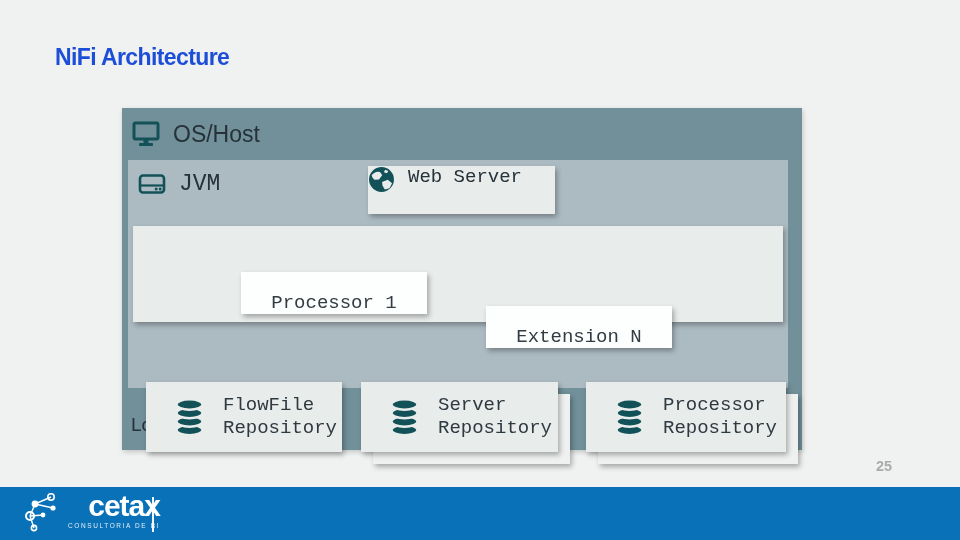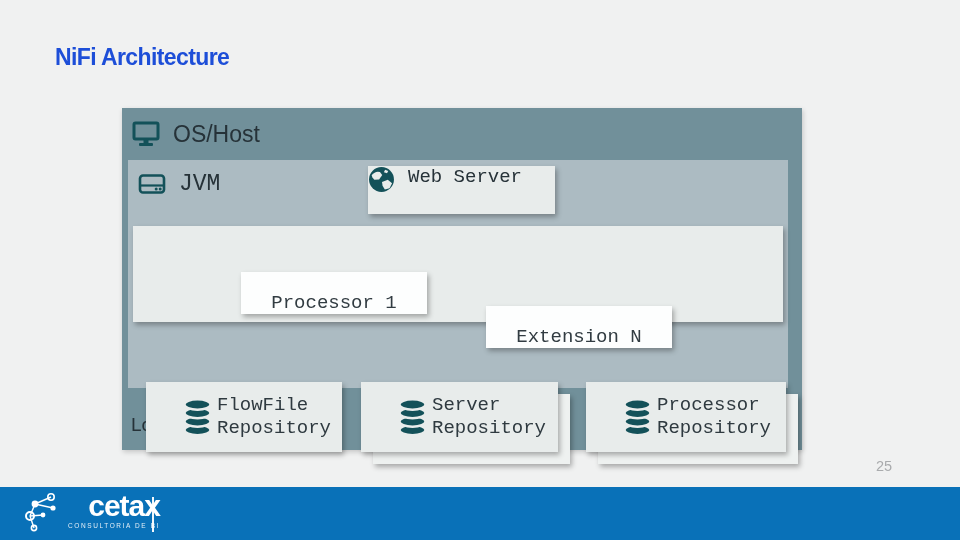--- a/index.html
+++ b/index.html
@@ -32,33 +32,33 @@
   .procbox { position:absolute; width:186px; height:42px; background:#fdfefe;
              box-shadow:2px 3px 5px rgba(0,0,0,0.30);
              display:flex; align-items:flex-end; justify-content:center;
              font-size:19px; color:#323c42; }
   .proc1 { left:108px; top:46px; }
   .extn  { left:353px; top:46px;margin-top:34px; }
 
   .repo { position:absolute; top:222px; height:70px; z-index:2; }
   .repo .face { position:absolute; left:0; top:0; width:100%; height:100%;
                 background:#e8eceb; box-shadow:2px 3px 5px rgba(0,0,0,0.30);
-                display:flex; align-items:center; gap:4px; padding-left:36px; z-index:2; }
+                display:flex; align-items:center; gap:18px; padding-left:28px; z-index:2; }
   .repo.stacked::before { content:""; position:absolute; left:12px; top:12px;
                 width:100%; height:100%; background:#eef1f0;
                 box-shadow:2px 3px 5px rgba(0,0,0,0.30); z-index:1; }
   .repo-flowfile   { left:18px;  width:196px; }
   .repo-content    { left:233px; width:197px; }
   .repo-provenance { left:458px; width:200px; }
   .repo-text { font-size:19px; line-height:23px; color:#2f3a40; }
 
   .local-storage { position:absolute; left:9px; top:306px; font-size:19px; color:#263238; }
 
   .page-number { position:absolute; left:876px; top:458px; font-size:14.5px;
-                 font-weight:400; color:#a9abad; }
+                 font-weight:700; color:#a9abad; }
 
   
   .footer { position:absolute; left:0; top:487px; width:960px; height:53px; background:#0971b8; }
   .logo { position:absolute; left:20px; top:4px; display:flex; align-items:flex-start; }
   .brand-wrap { margin-left:4px; display:flex; flex-direction:column; align-items:flex-end; }
   .brand { font-size:30px; font-weight:700; color:#ffffff; letter-spacing:-1px; line-height:30px; }
   .tagline { font-size:6.5px; color:rgba(255,255,255,0.88); letter-spacing:1.6px; margin-top:1px; }
   .footer-sep { position:absolute; left:152px; top:10px; width:2px; height:35px;
                 background:rgba(255,255,255,0.95); }
 

